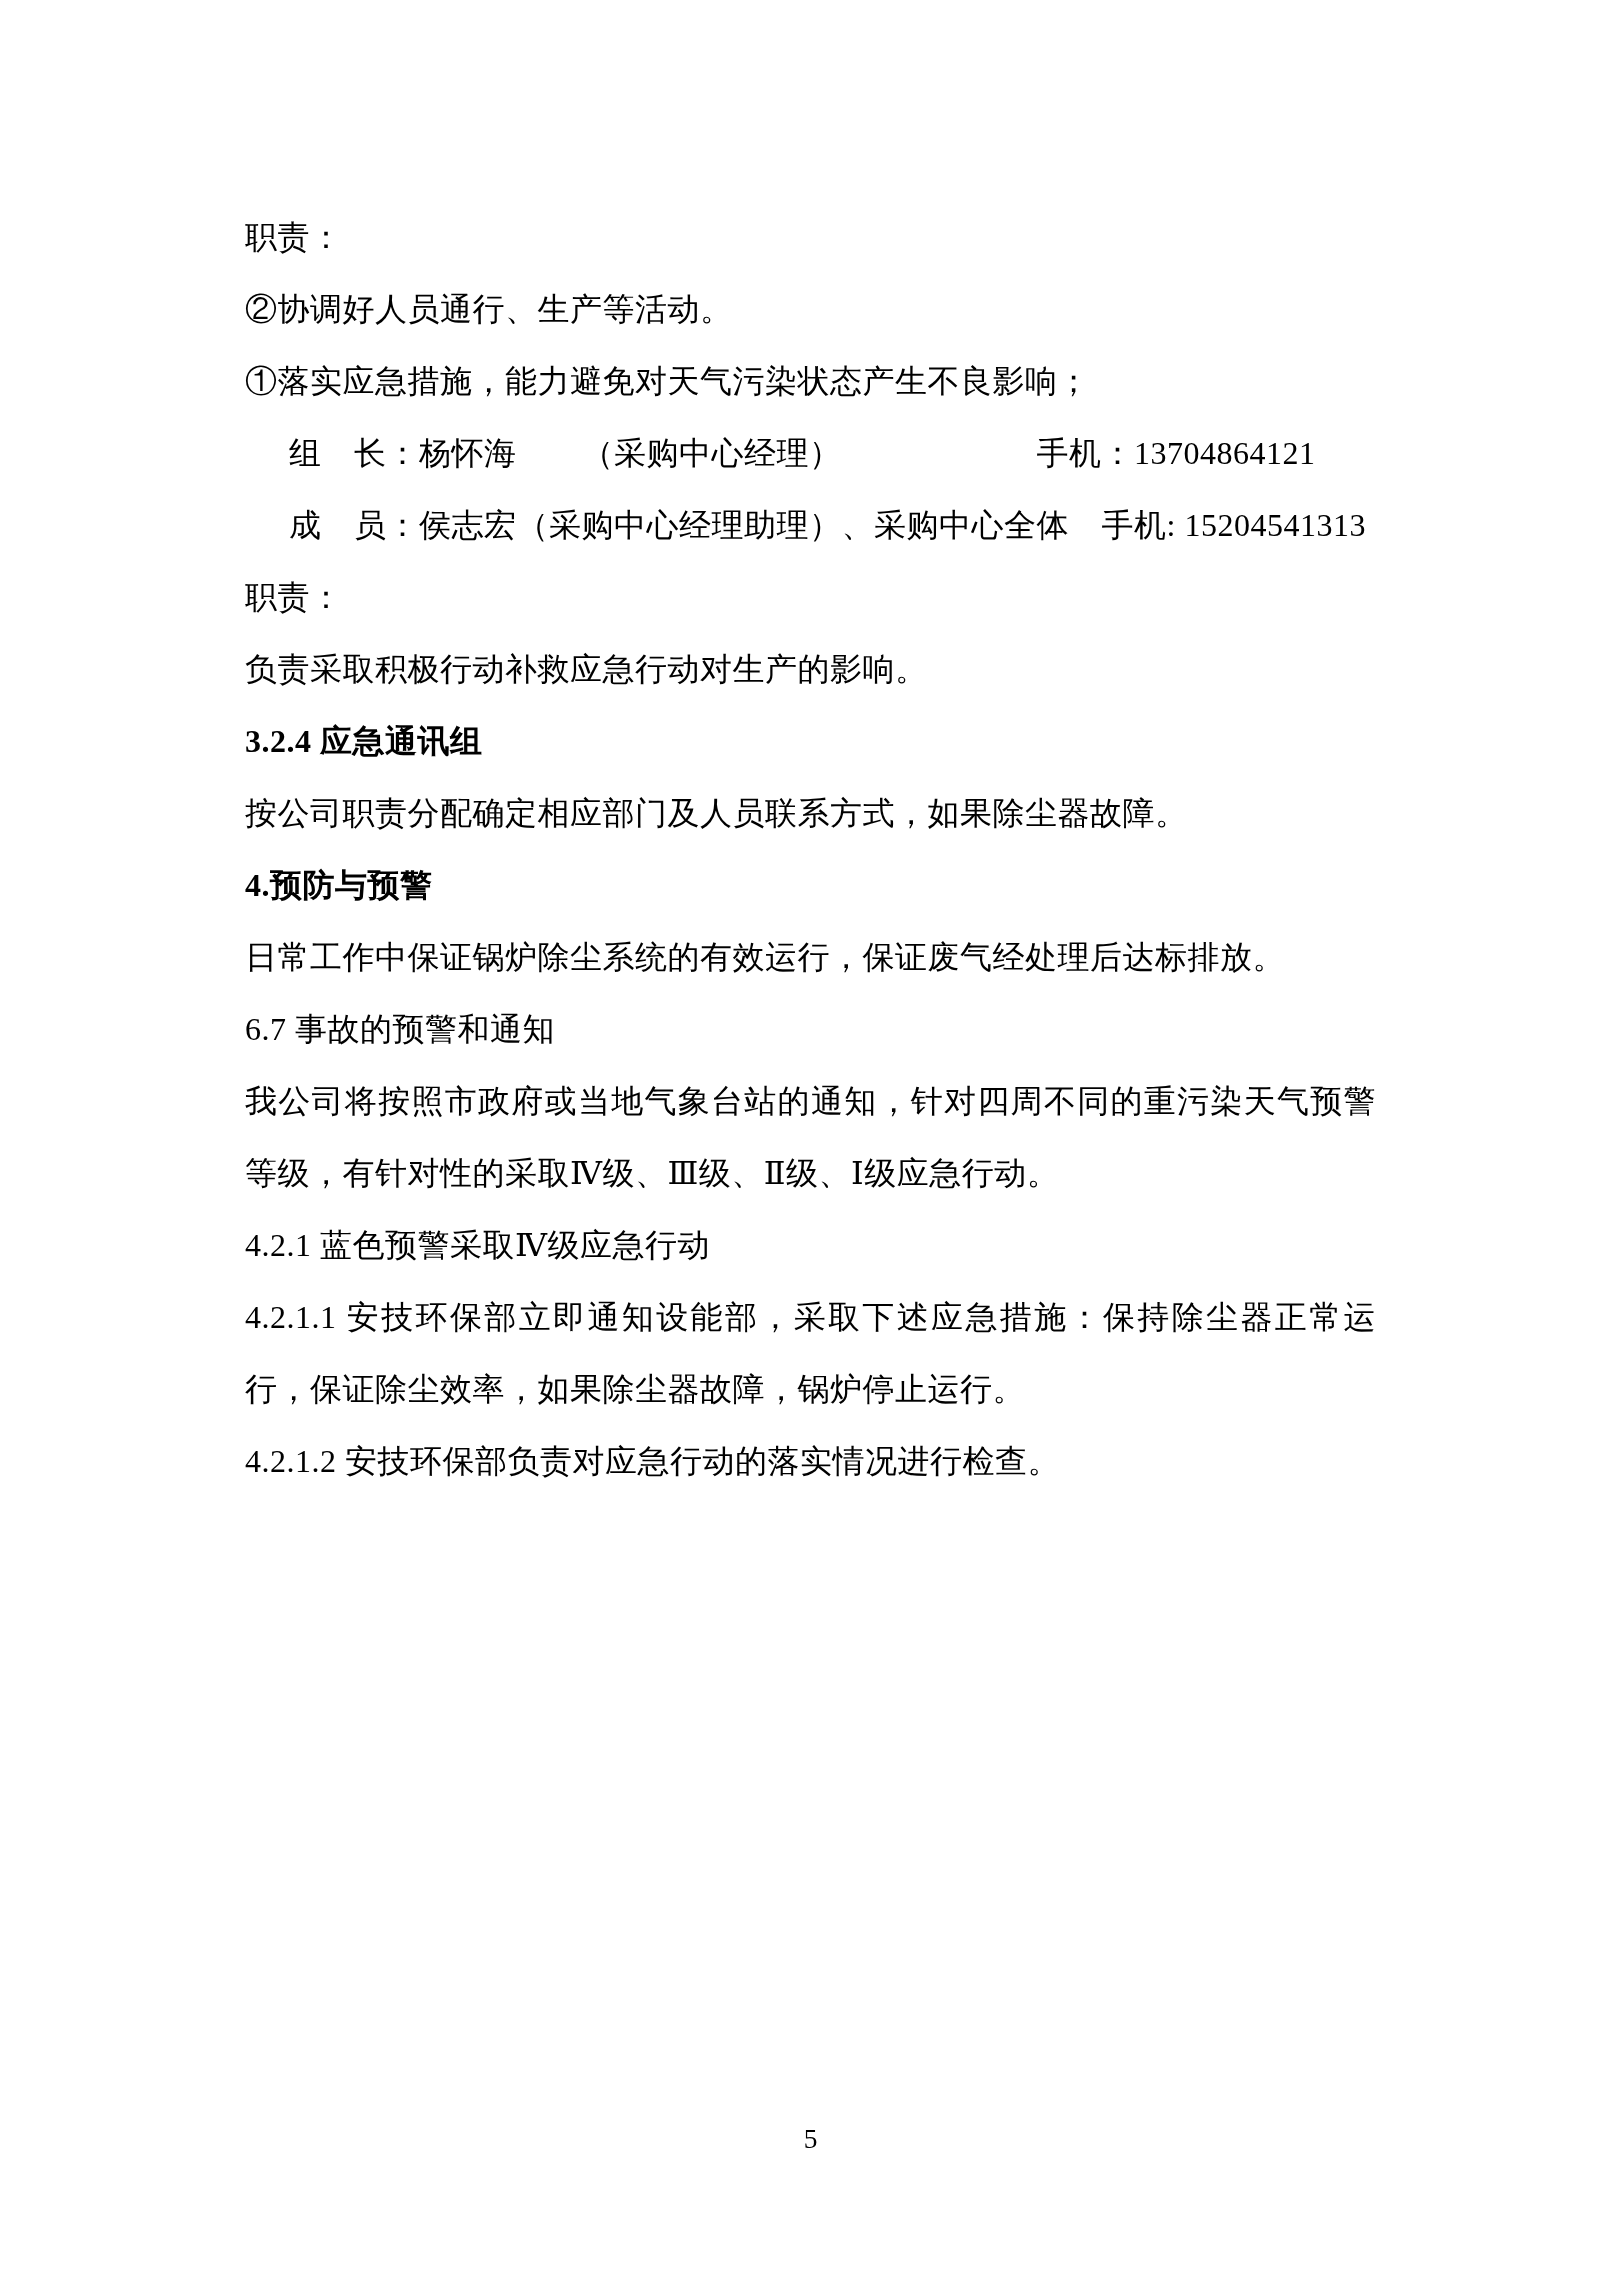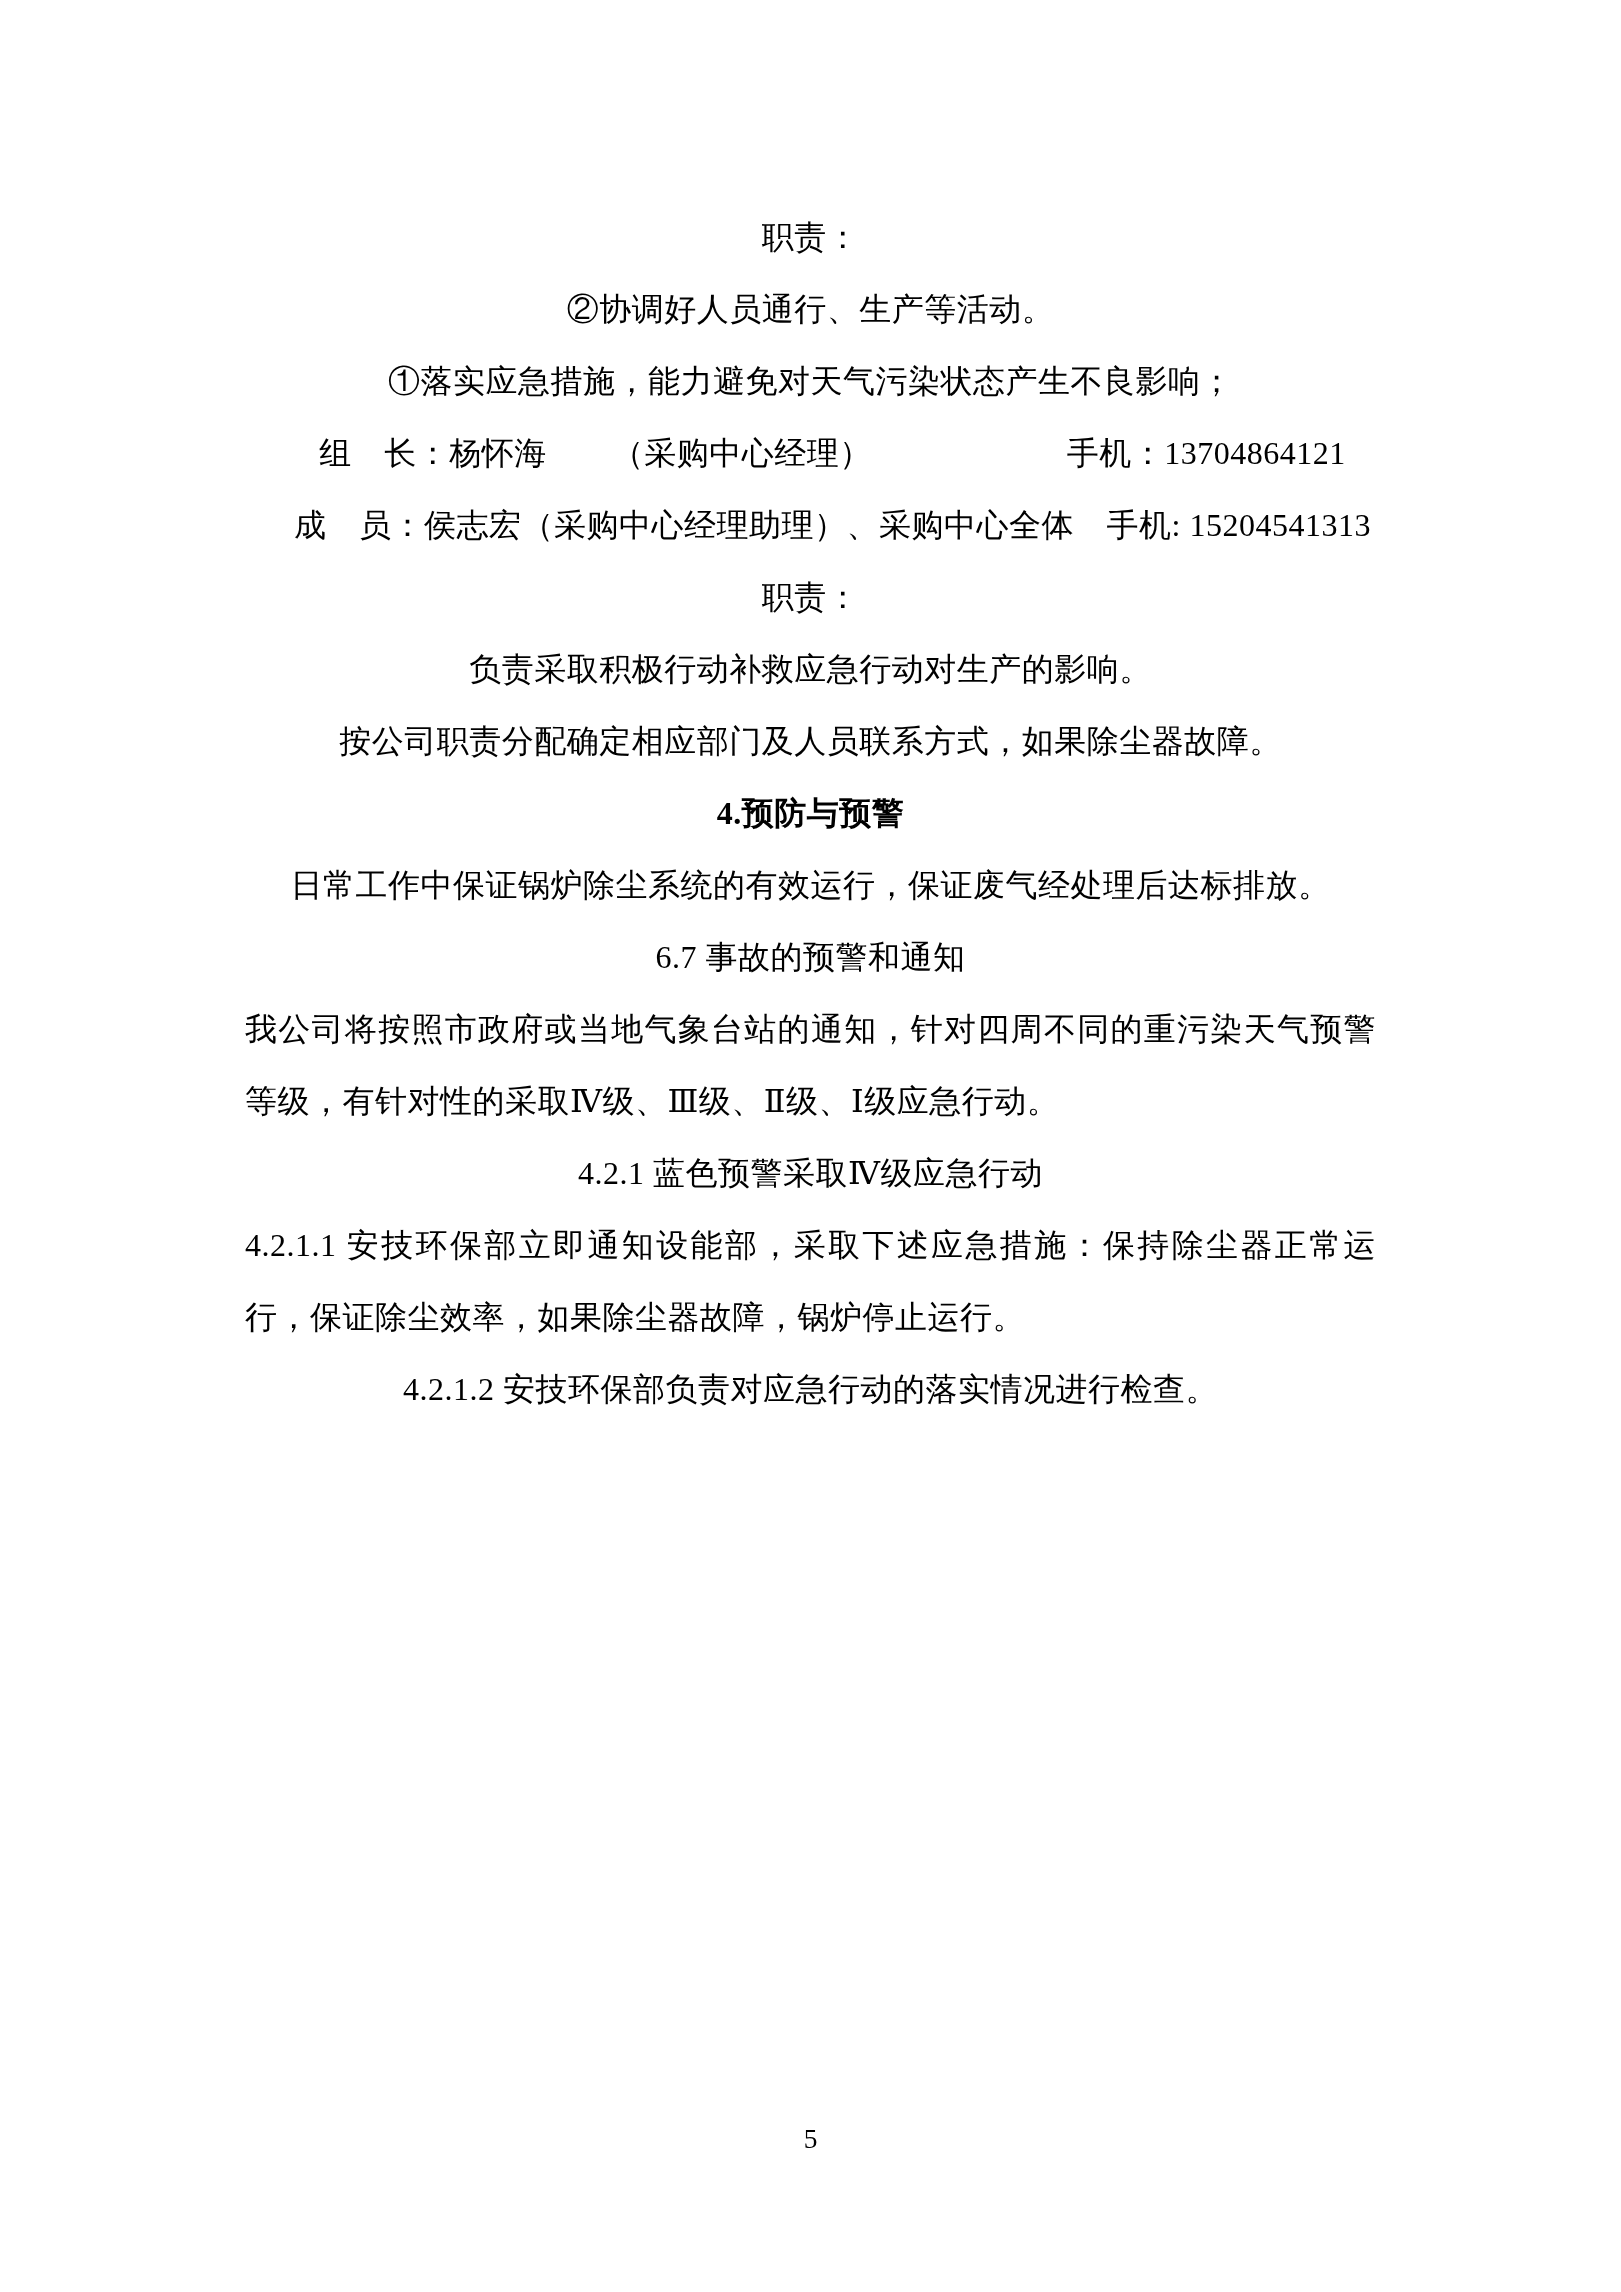--- a/index.html
+++ b/index.html
@@ -23,21 +23,20 @@
     top: 201px;
     left: 245px;
     width: 1131px;
   }
   .content p {
     margin: 0;
     padding: 0;
     font-size: 32px;
     line-height: 72px;
     letter-spacing: 0.5px;
-    text-align: center;
   }
   .content p.heading {
     font-weight: bold;
   }
   .content p.contact {
     white-space: pre;
     margin-left: 44px;
   }
   .content p.justify {
     text-align: justify;
@@ -58,20 +57,21 @@
 
 <div class="page">
   <div class="content">
       <p class="body">职责：</p>
       <p class="body">②协调好人员通行、生产等活动。</p>
       <p class="body">①落实应急措施，能力避免对天气污染状态产生不良影响；</p>
       <p class="contact">组　长：杨怀海　　（采购中心经理）　　　　　　手机：13704864121</p>
       <p class="contact">成　员：侯志宏（采购中心经理助理）、采购中心全体　手机: 15204541313</p>
       <p class="body">职责：</p>
       <p class="body">负责采取积极行动补救应急行动对生产的影响。</p>
+      <p class="heading">3.2.4 应急通讯组</p>
       <p class="body">按公司职责分配确定相应部门及人员联系方式，如果除尘器故障。</p>
       <p class="heading">4.预防与预警</p>
       <p class="body">日常工作中保证锅炉除尘系统的有效运行，保证废气经处理后达标排放。</p>
       <p class="body">6.7 事故的预警和通知</p>
       <p class="justify">我公司将按照市政府或当地气象台站的通知，针对四周不同的重污染天气预警等级，有针对性的采取Ⅳ级、Ⅲ级、Ⅱ级、Ⅰ级应急行动。</p>
       <p class="body">4.2.1 蓝色预警采取Ⅳ级应急行动</p>
       <p class="justify">4.2.1.1 安技环保部立即通知设能部，采取下述应急措施：保持除尘器正常运行，保证除尘效率，如果除尘器故障，锅炉停止运行。</p>
       <p class="body">4.2.1.2 安技环保部负责对应急行动的落实情况进行检查。</p>
     </div>
   <div class="page-footer">

